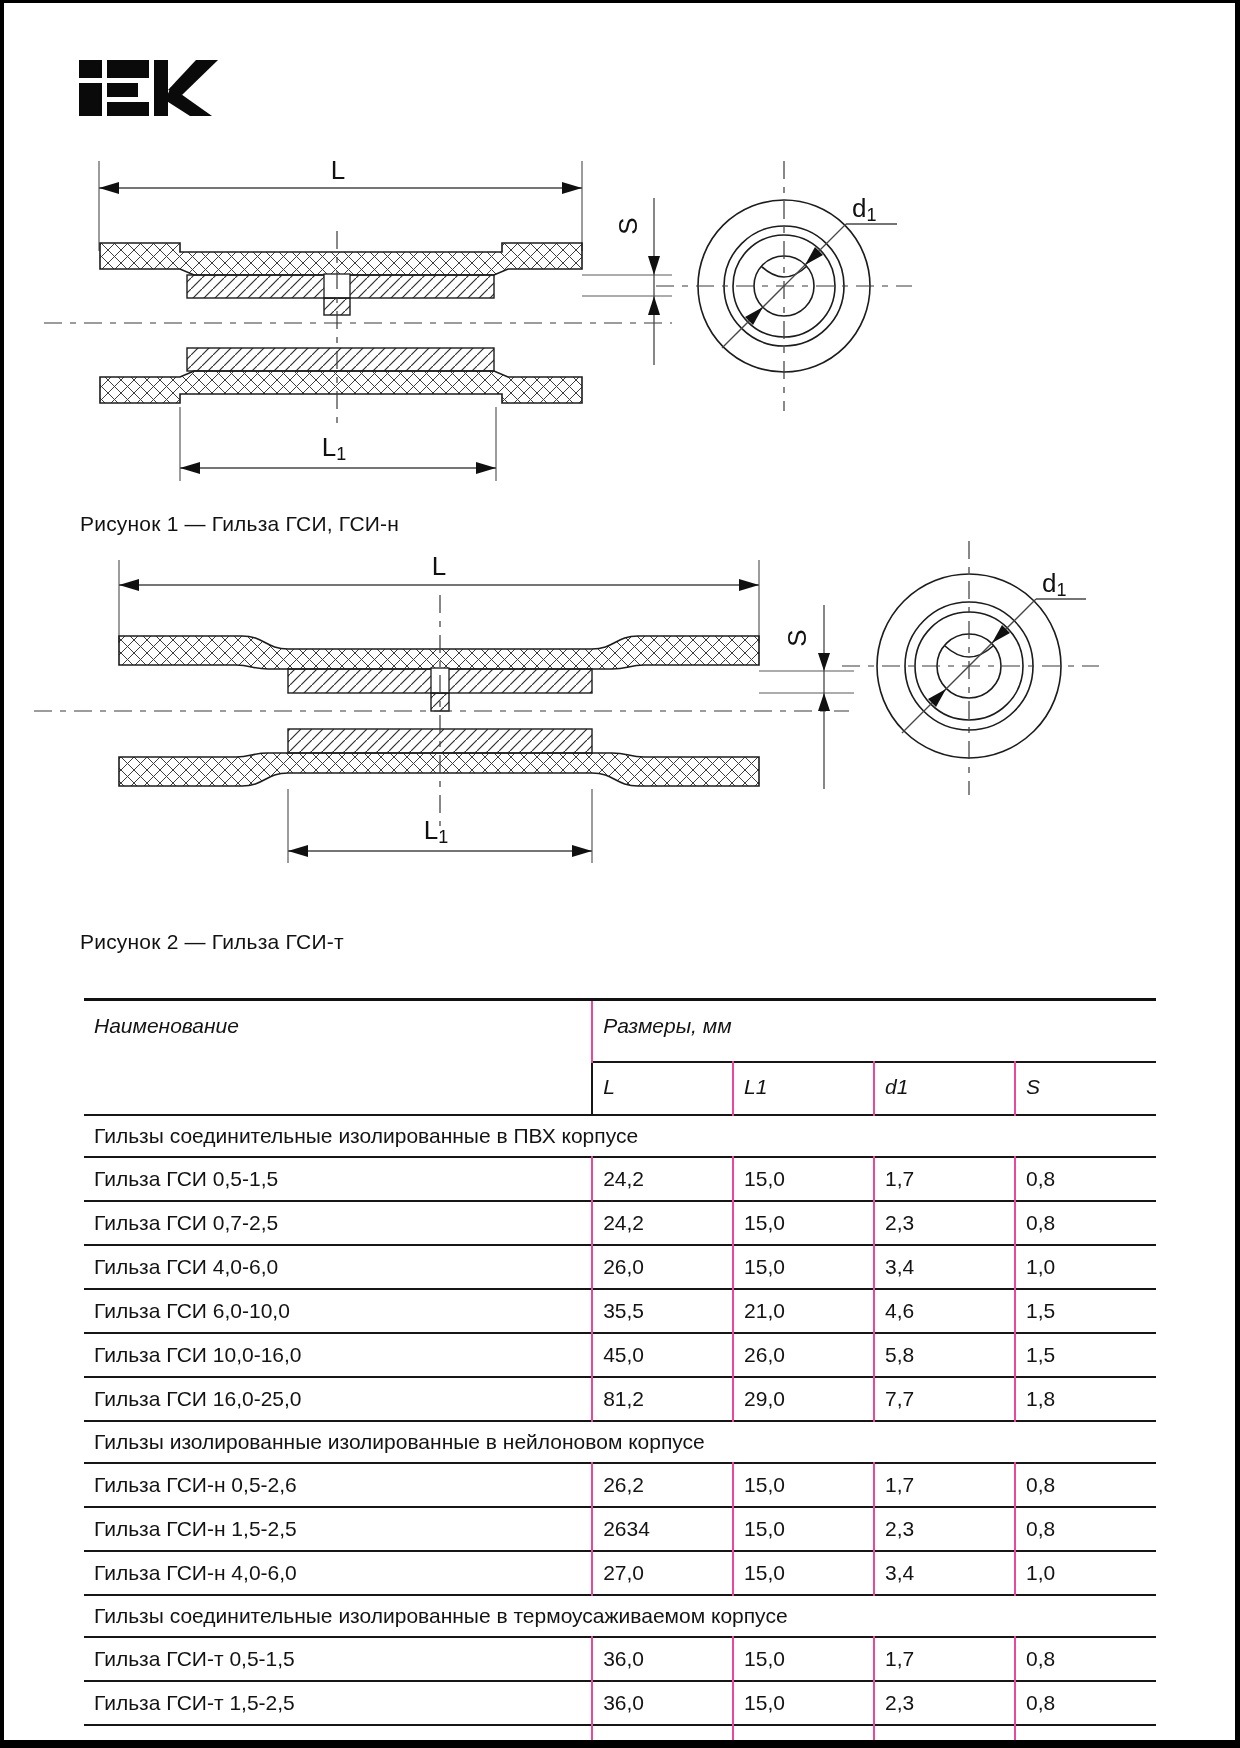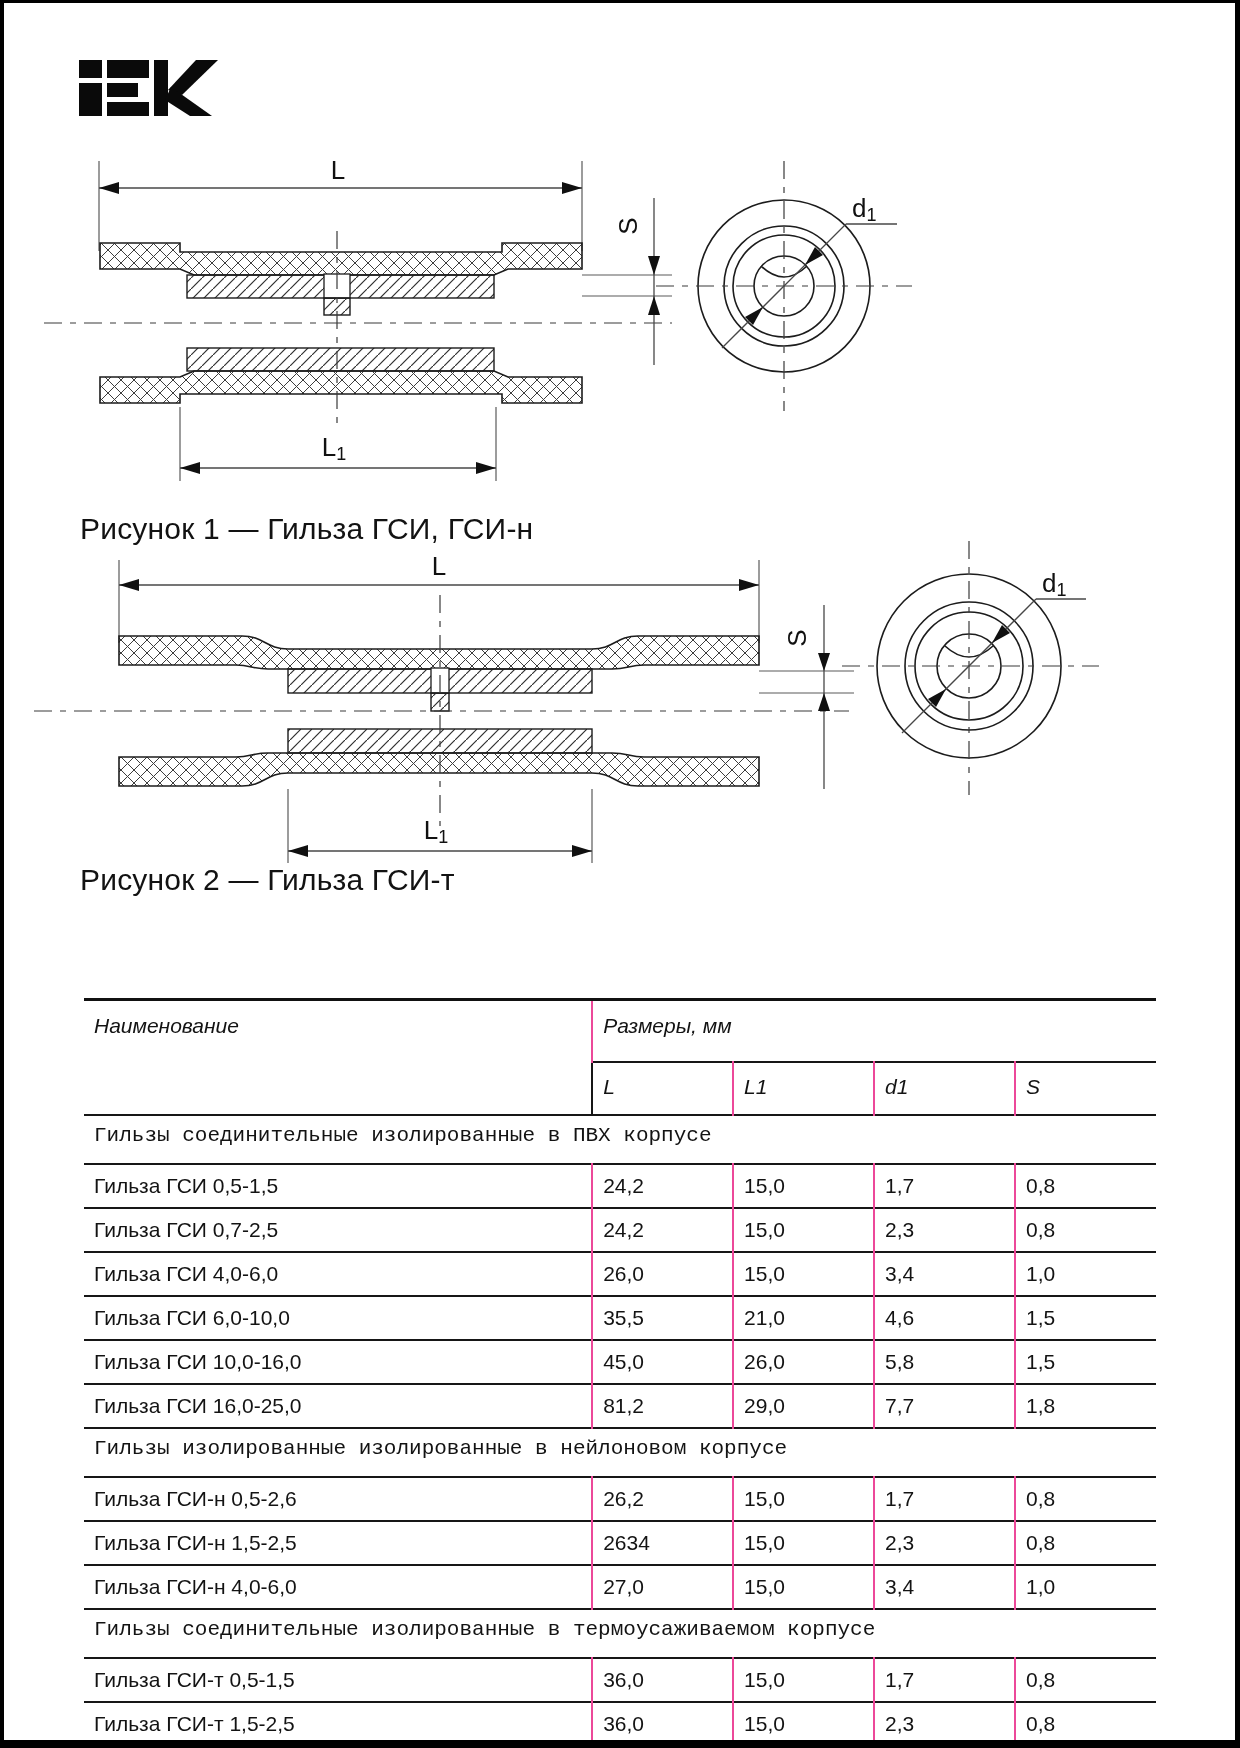--- a/index.html
+++ b/index.html
@@ -4,21 +4,21 @@
 <style>
   html,body{margin:0;padding:0;background:#e8e8e8;}
   .page{
     position:relative;width:1240px;height:1748px;margin:0 auto;background:#fff;
     box-sizing:border-box;border:3px solid #000;border-left-width:4px;
     border-right-width:5px;border-bottom-width:8px;overflow:hidden;
     font-family:"Liberation Sans",sans-serif;color:#111;
   }
   .abs{position:absolute;}
   svg.fig{position:absolute;left:0;overflow:visible;}
-  .caption{position:absolute;left:76px;font-size:30px;letter-spacing:.2px;color:#121212;white-space:nowrap;}
+  .caption{position:absolute;left:76px;font-size:21px;letter-spacing:.2px;color:#121212;white-space:nowrap;}
 
   
   .thin{stroke:#5a5a5a;stroke-width:1.2;fill:none;}
   .dim{stroke:#474747;stroke-width:1.3;fill:none;}
   .arr{fill:#101010;stroke:none;}
   .cl{stroke:#3a3a3a;stroke-width:1.2;fill:none;stroke-dasharray:18 8 6 8;}
   .obj{fill:none;stroke:#1c1c1c;stroke-width:1.6;}
   .ins{fill:url(#xh);stroke:#1c1c1c;stroke-width:1.6;}
   .met{fill:url(#dh);stroke:#1c1c1c;stroke-width:1.4;}
   .hole{fill:#fff;stroke:#1c1c1c;stroke-width:1.3;}
@@ -35,21 +35,21 @@
   table.dims thead tr:first-child{border-top:3px solid #111;}
   table.dims tbody tr:last-child{border-bottom:2px solid #161616;}
   table.dims th, table.dims td{
     font-weight:normal;text-align:left;padding:9px 8px 9px 10px;
   }
   table.dims th+th, table.dims td+td{border-left:2px solid #ec4899;}
   table.dims th.bl{border-left:2px solid #161616;}
   table.dims thead th{vertical-align:top;padding-top:13px;height:38px;font-style:italic;}
   table.dims thead tr+tr th{height:30px;padding-top:12px;}
   table.dims td{height:24px;vertical-align:middle;}
-  table.dims tr.section td{height:20px;padding-top:8px;padding-bottom:16px;font-family:Liberation Mono, monospace;}
+  table.dims tr.section td{height:20px;padding-top:8px;padding-bottom:8px;}
   table.dims td.c-val{}
 </style>
 </head>
 <body>
 
 <div class="page">
 
   <svg width="0" height="0" style="position:absolute" aria-hidden="true">
     <defs>
       <pattern id="xh" width="13" height="13" patternUnits="userSpaceOnUse">
@@ -172,21 +172,21 @@
     <path d="M941,643 Q965,665 989,643" class="obj"></path>
     <line x1="838" y1="663" x2="1095" y2="663" class="cl"></line>
     <line x1="965" y1="538" x2="965" y2="792" class="cl"></line>
     <line x1="898" y1="730" x2="1032" y2="596" class="dim"></line>
     <line x1="1032" y1="596" x2="1082" y2="596" class="dim"></line>
     <polygon points="988,640 1006,630 998,622" class="arr"></polygon>
     <polygon points="942,686 932,704 924,696" class="arr"></polygon>
     <text x="1038" y="589" class="lab"><tspan>d</tspan><tspan class="sub" dy="4">1</tspan></text>
   </svg>
 
-  <div class="caption" style="top:860px">Рисунок 2 — Гильза ГСИ-т</div>
+  <div class="caption" style="top:927px">Рисунок 2 — Гильза ГСИ-т</div>
 
   <table class="dims">
     <colgroup>
       <col style="width:47.4%">
         <col style="width:13.15%">
         <col style="width:13.15%">
       <col style="width:13.15%">
         <col style="width:13.15%">
     </colgroup>
     <thead>

